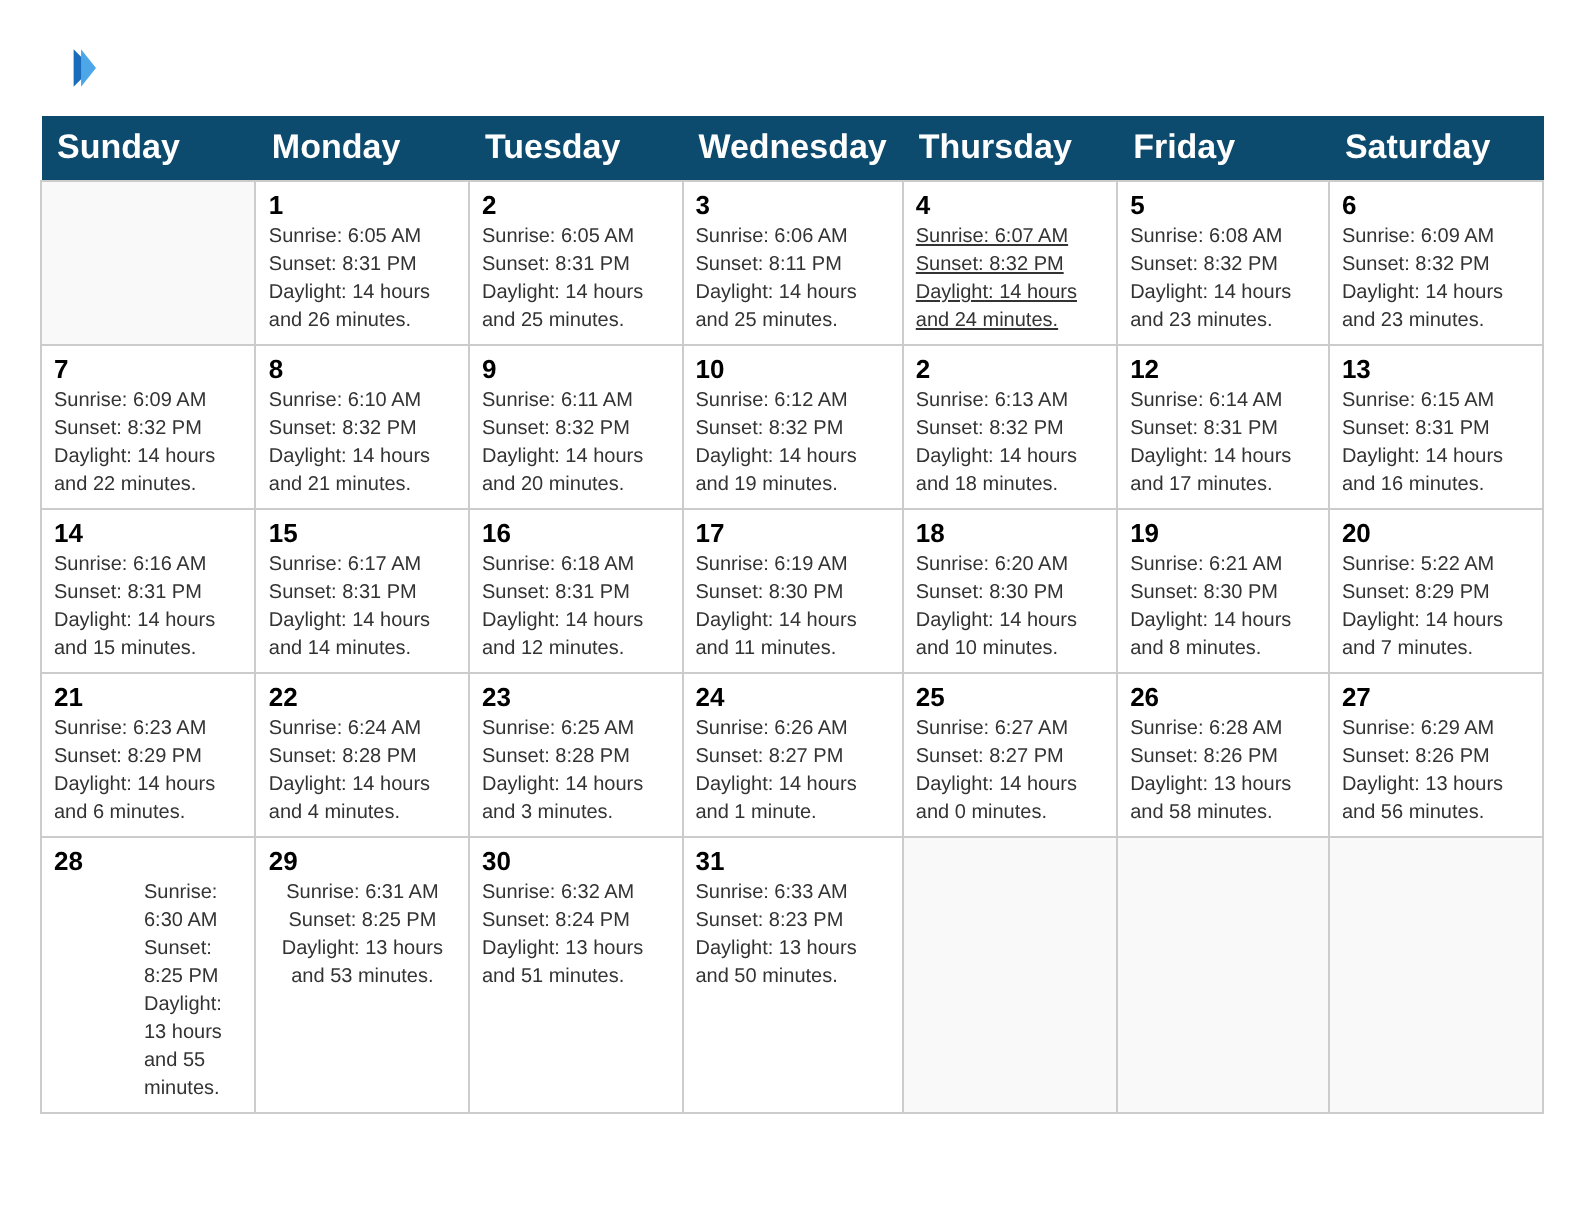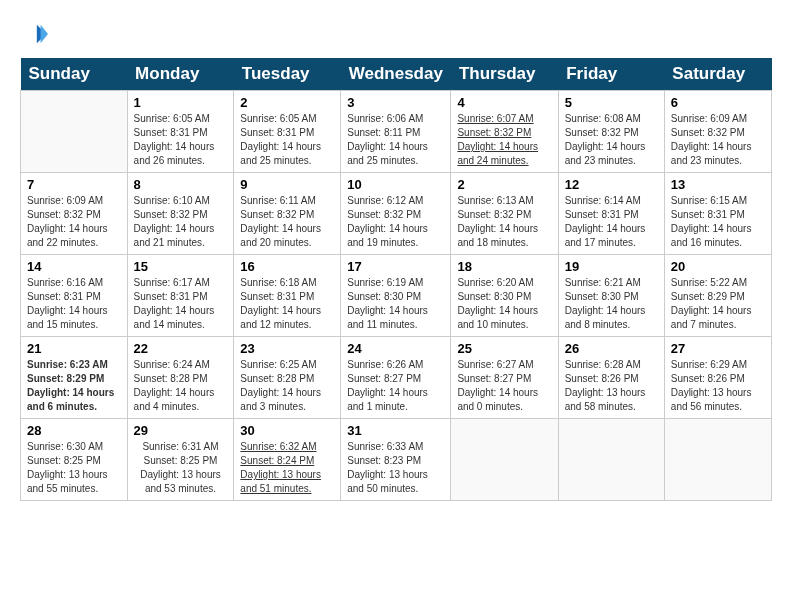--- a/index.html
+++ b/index.html
@@ -260,21 +260,21 @@
           <span class="day-number">20</span>
           <div class="day-detail" style="white-space: pre-line;">Sunrise: 5:22 AM
 Sunset: 8:29 PM
 Daylight: 14 hours
 and 7 minutes.</div>
         </td>
       </tr>
       <tr>
         <td>
           <span class="day-number">21</span>
-          <div class="day-detail" style="white-space: pre-line; font-weight: bold;">Sunrise: 6:23 AM
+          <div class="day-detail" style="white-space: pre-line;">Sunrise: 6:23 AM
 Sunset: 8:29 PM
 Daylight: 14 hours
 and 6 minutes.</div>
         </td>
         <td>
           <span class="day-number">22</span>
           <div class="day-detail" style="white-space: pre-line;">Sunrise: 6:24 AM
 Sunset: 8:28 PM
 Daylight: 14 hours
 and 4 minutes.</div>
@@ -311,35 +311,35 @@
           <span class="day-number">27</span>
           <div class="day-detail" style="white-space: pre-line;">Sunrise: 6:29 AM
 Sunset: 8:26 PM
 Daylight: 13 hours
 and 56 minutes.</div>
         </td>
       </tr>
       <tr>
         <td>
           <span class="day-number">28</span>
-          <div class="day-detail" style="white-space: pre-line;">Sunrise: 6:30 AM
+          <div class="day-detail" style="white-space: pre-line; margin-left: 45px;">Sunrise: 6:30 AM
 Sunset: 8:25 PM
 Daylight: 13 hours
 and 55 minutes.</div>
         </td>
         <td>
           <span class="day-number">29</span>
           <div class="day-detail" style="white-space: pre-line; text-align: center;">Sunrise: 6:31 AM
 Sunset: 8:25 PM
 Daylight: 13 hours
 and 53 minutes.</div>
         </td>
         <td>
           <span class="day-number">30</span>
-          <div class="day-detail" style="white-space: pre-line; text-decoration: underline;">Sunrise: 6:32 AM
+          <div class="day-detail" style="white-space: pre-line;">Sunrise: 6:32 AM
 Sunset: 8:24 PM
 Daylight: 13 hours
 and 51 minutes.</div>
         </td>
         <td>
           <span class="day-number">31</span>
           <div class="day-detail" style="white-space: pre-line;">Sunrise: 6:33 AM
 Sunset: 8:23 PM
 Daylight: 13 hours
 and 50 minutes.</div>

